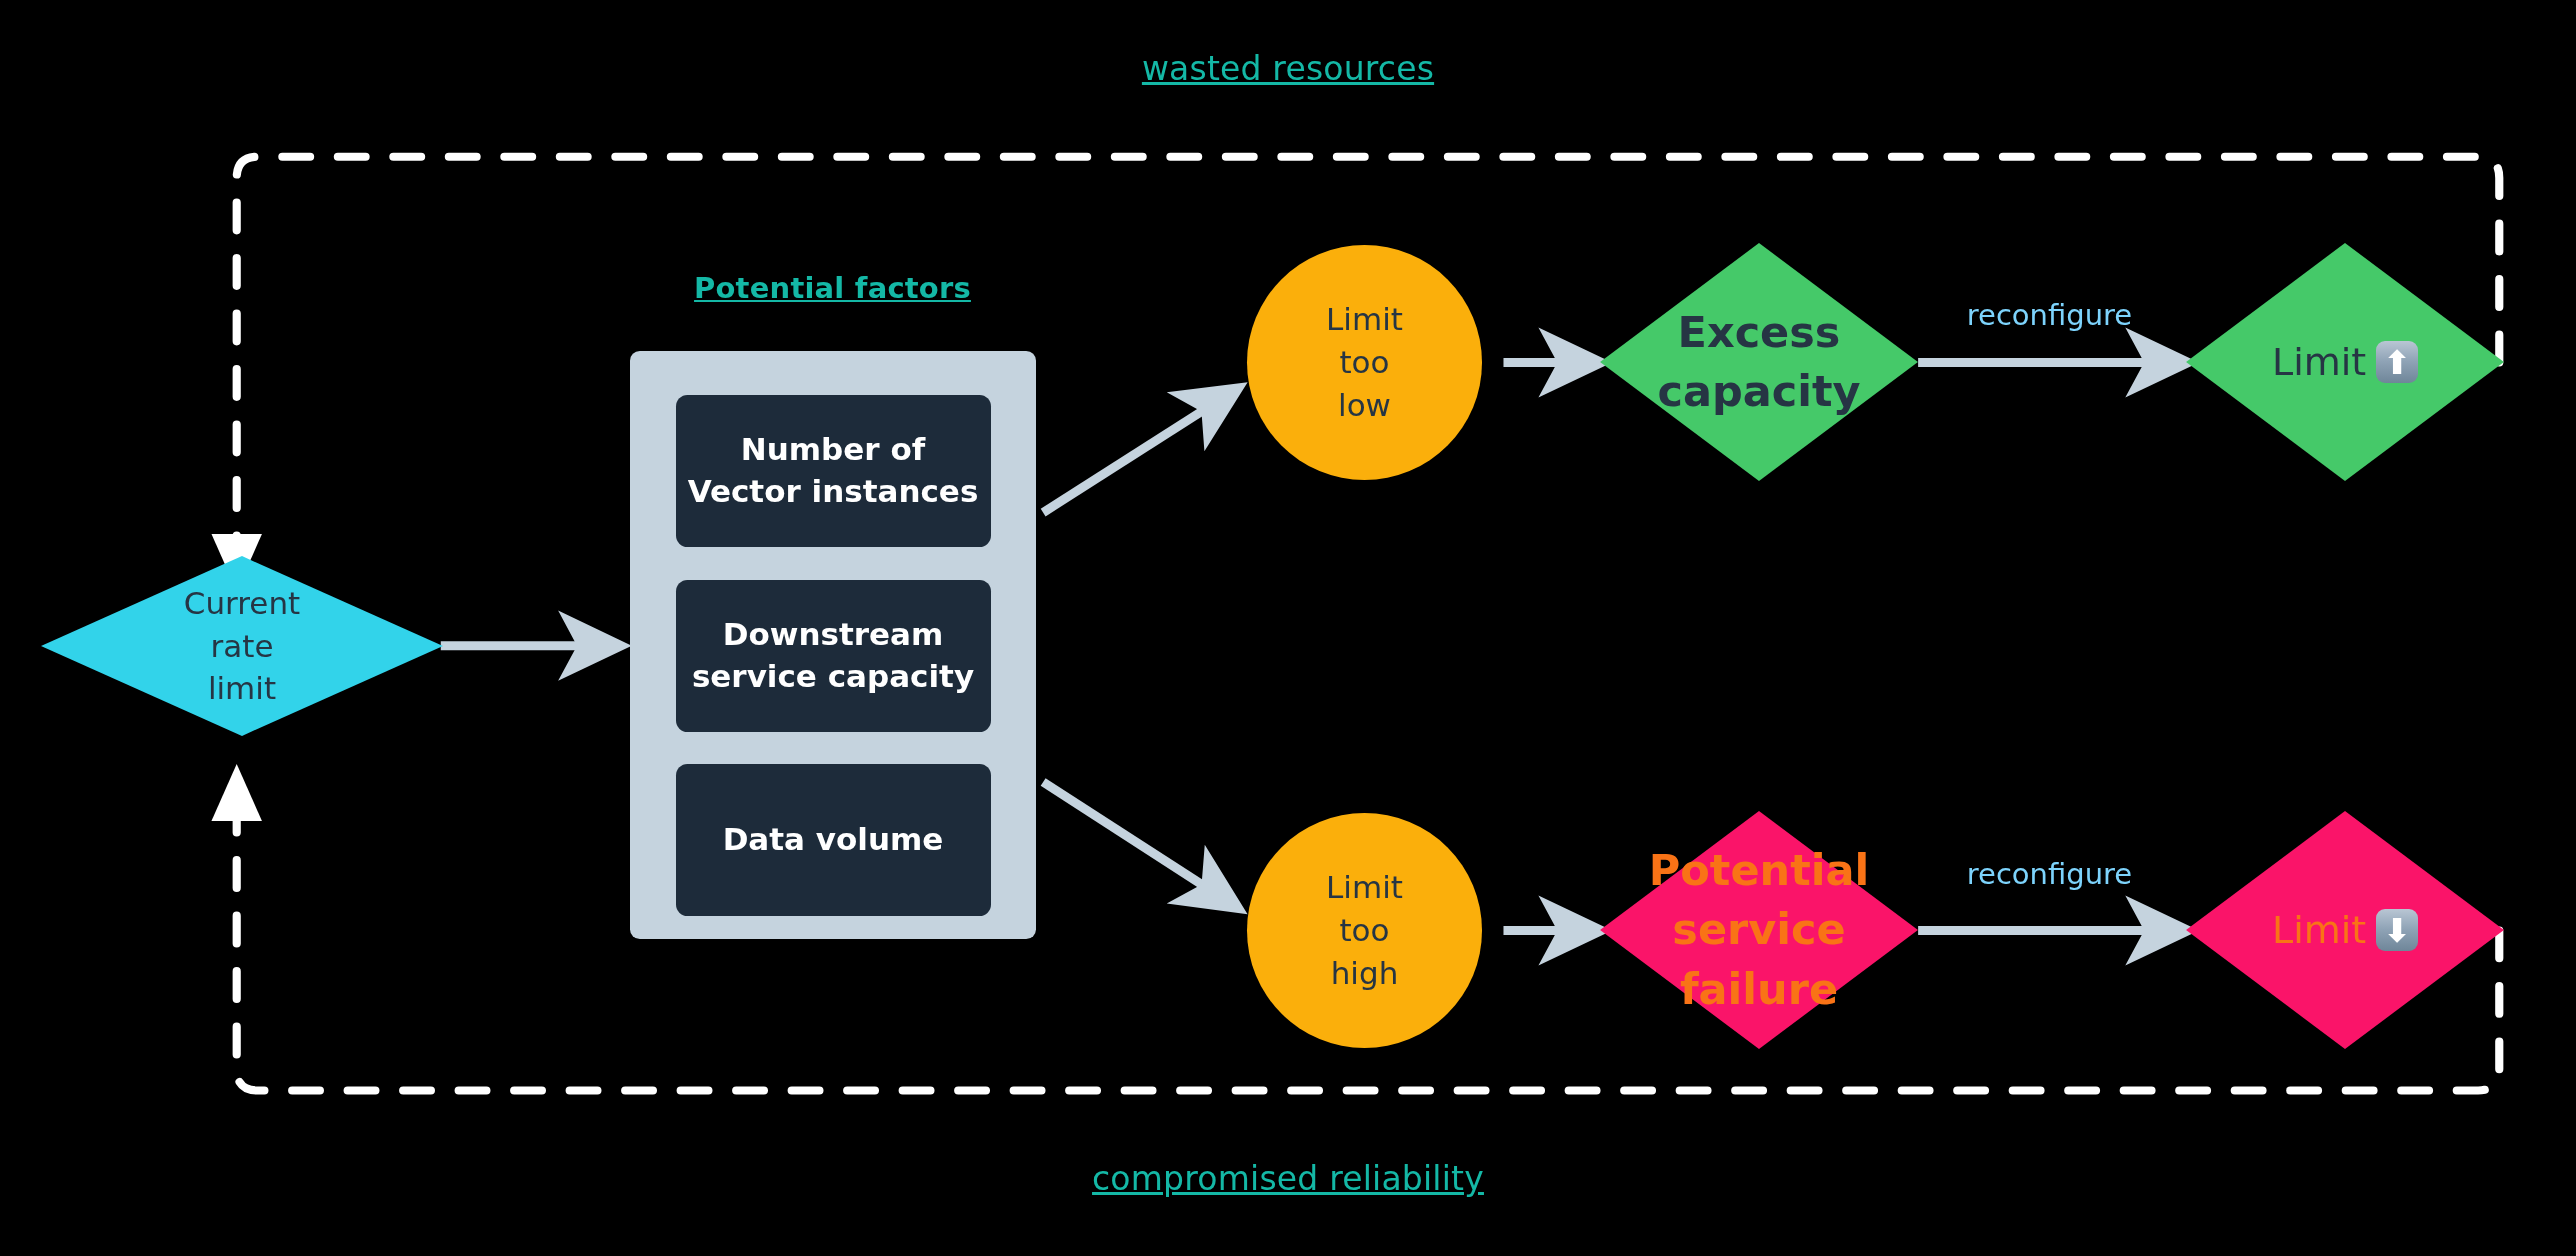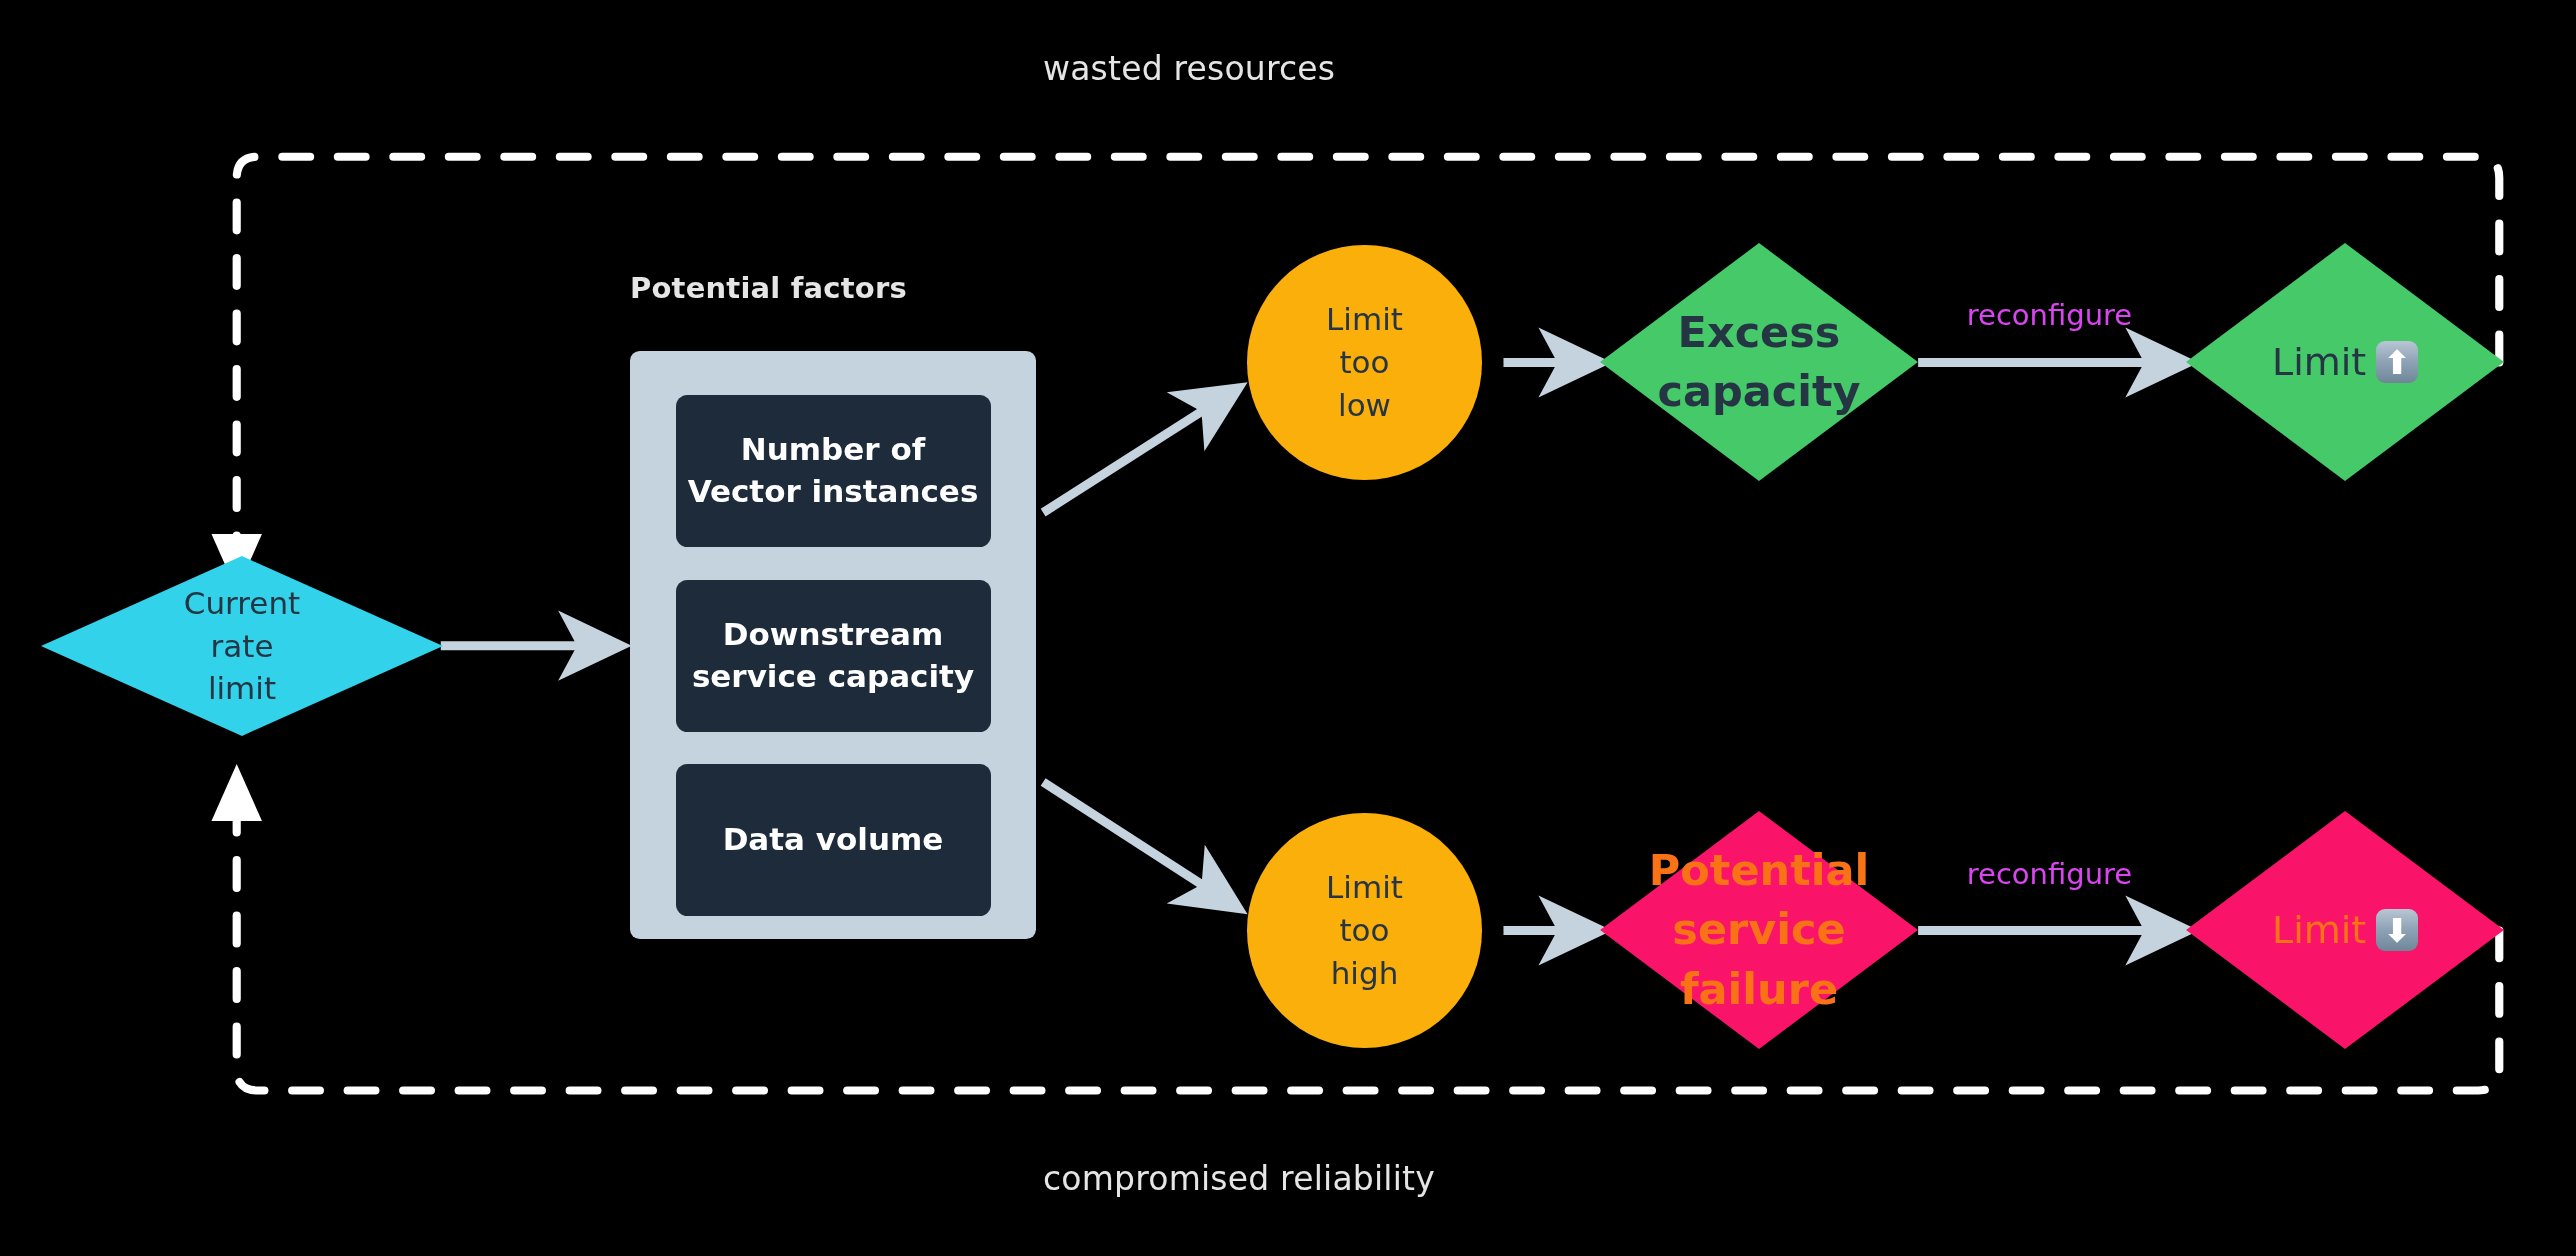--- a/index.html
+++ b/index.html
@@ -23,33 +23,34 @@
     top: 0;
     width: 2576px;
     height: 1257px;
   }
   .abs {
     position: absolute;
   }
 
   
   .ann-label {
-    color: #e5e5e5;
+    color: #14b8a6;
     font-size: 33px;
     font-weight: 400;
     letter-spacing: 0.2px;
     white-space: nowrap;
-    text-align: left;
+    text-align: center;
+    text-decoration: underline;
   }
   .ann-label.bold {
     font-weight: 700;
     font-size: 29px;
   }
   .edge-label {
-    color: #d946ef;
+    color: #7dd3fc;
     font-size: 29px;
     font-weight: 400;
     white-space: nowrap;
     text-align: center;
   }
 
   
   .panel {
     background: #c5d3de;
     border-radius: 9.8px;

